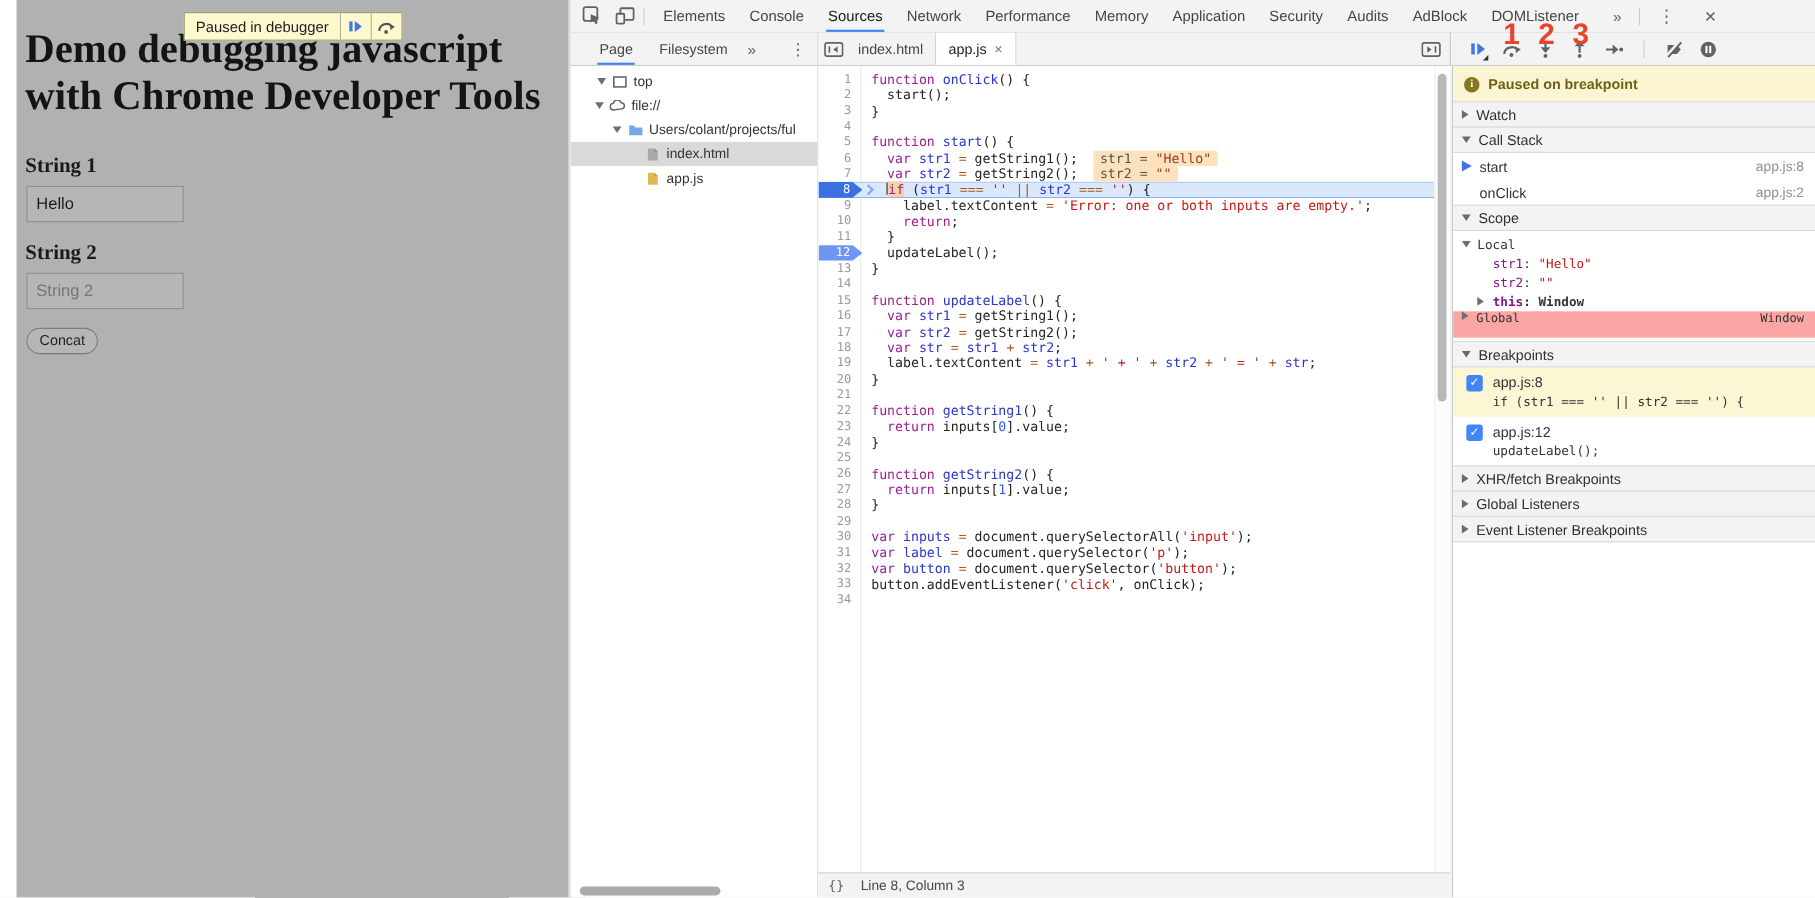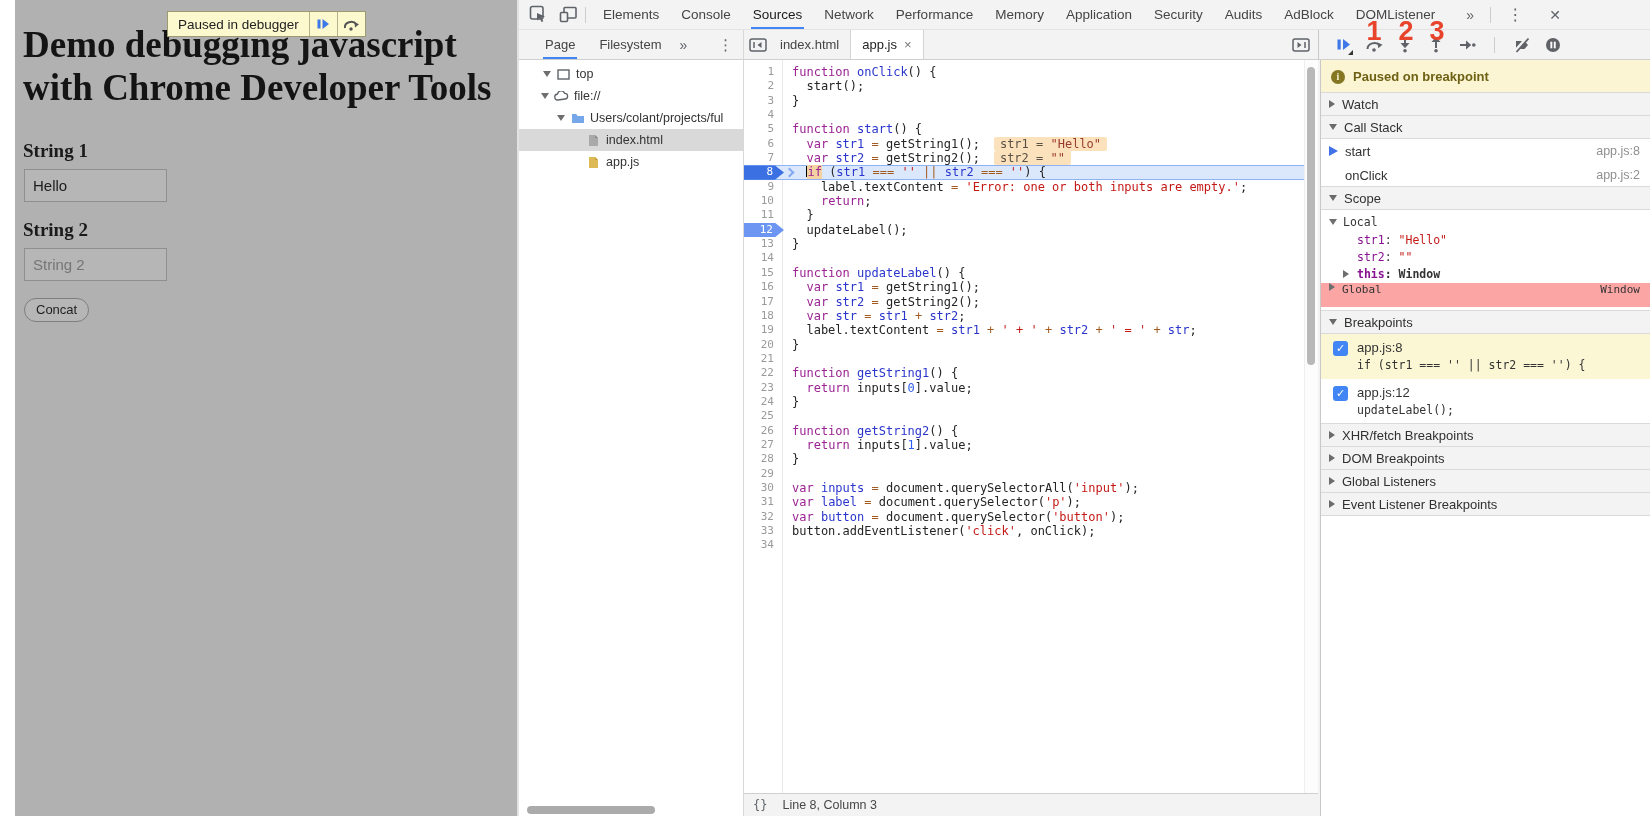--- a/index.html
+++ b/index.html
@@ -632,24 +632,20 @@
             </div>
           </div>
 
         <div id="collapsed-sections">
             <div class="sb-sec-h">
               <span class="tri-r"></span>
               <span>XHR/fetch Breakpoints</span>
             </div>
             <div class="sb-sec-h">
               <span class="tri-r"></span>
-              <span>DOM Breakpoints</span>
-            </div>
-            <div class="sb-sec-h">
-              <span class="tri-r"></span>
               <span>Global Listeners</span>
             </div>
             <div class="sb-sec-h">
               <span class="tri-r"></span>
               <span>Event Listener Breakpoints</span>
             </div>
           </div>
       </div>
 
     </div>

